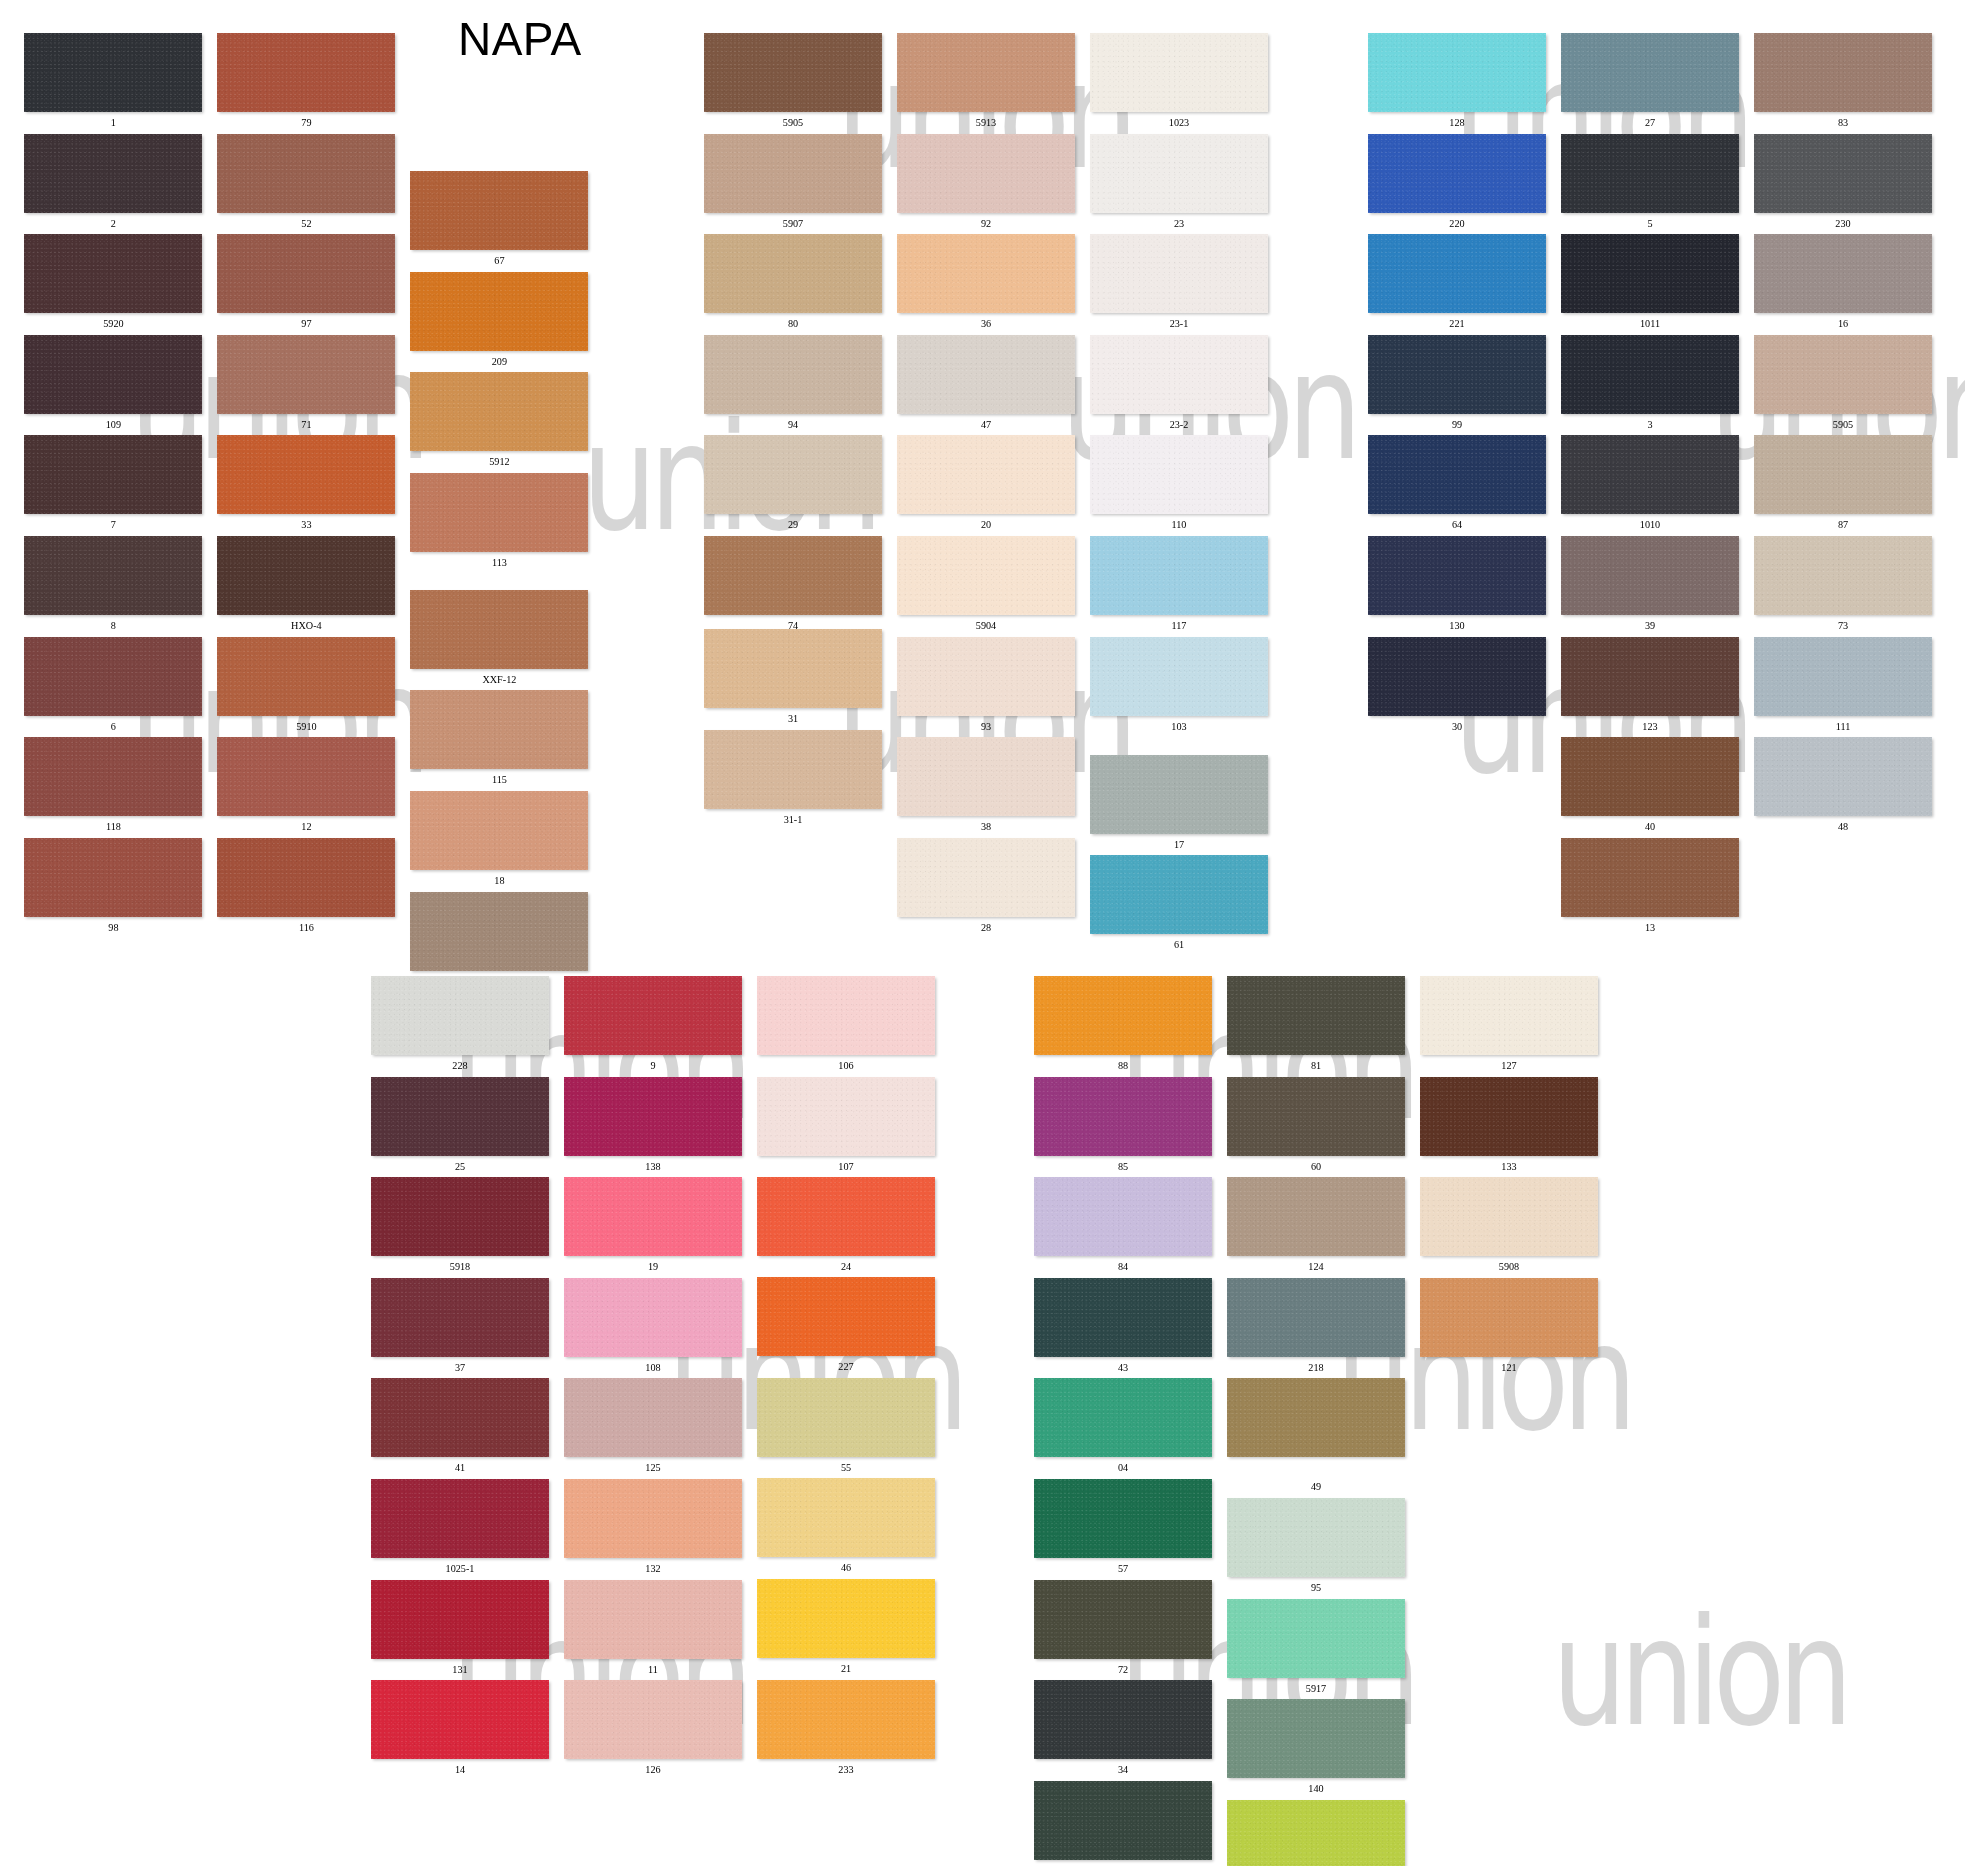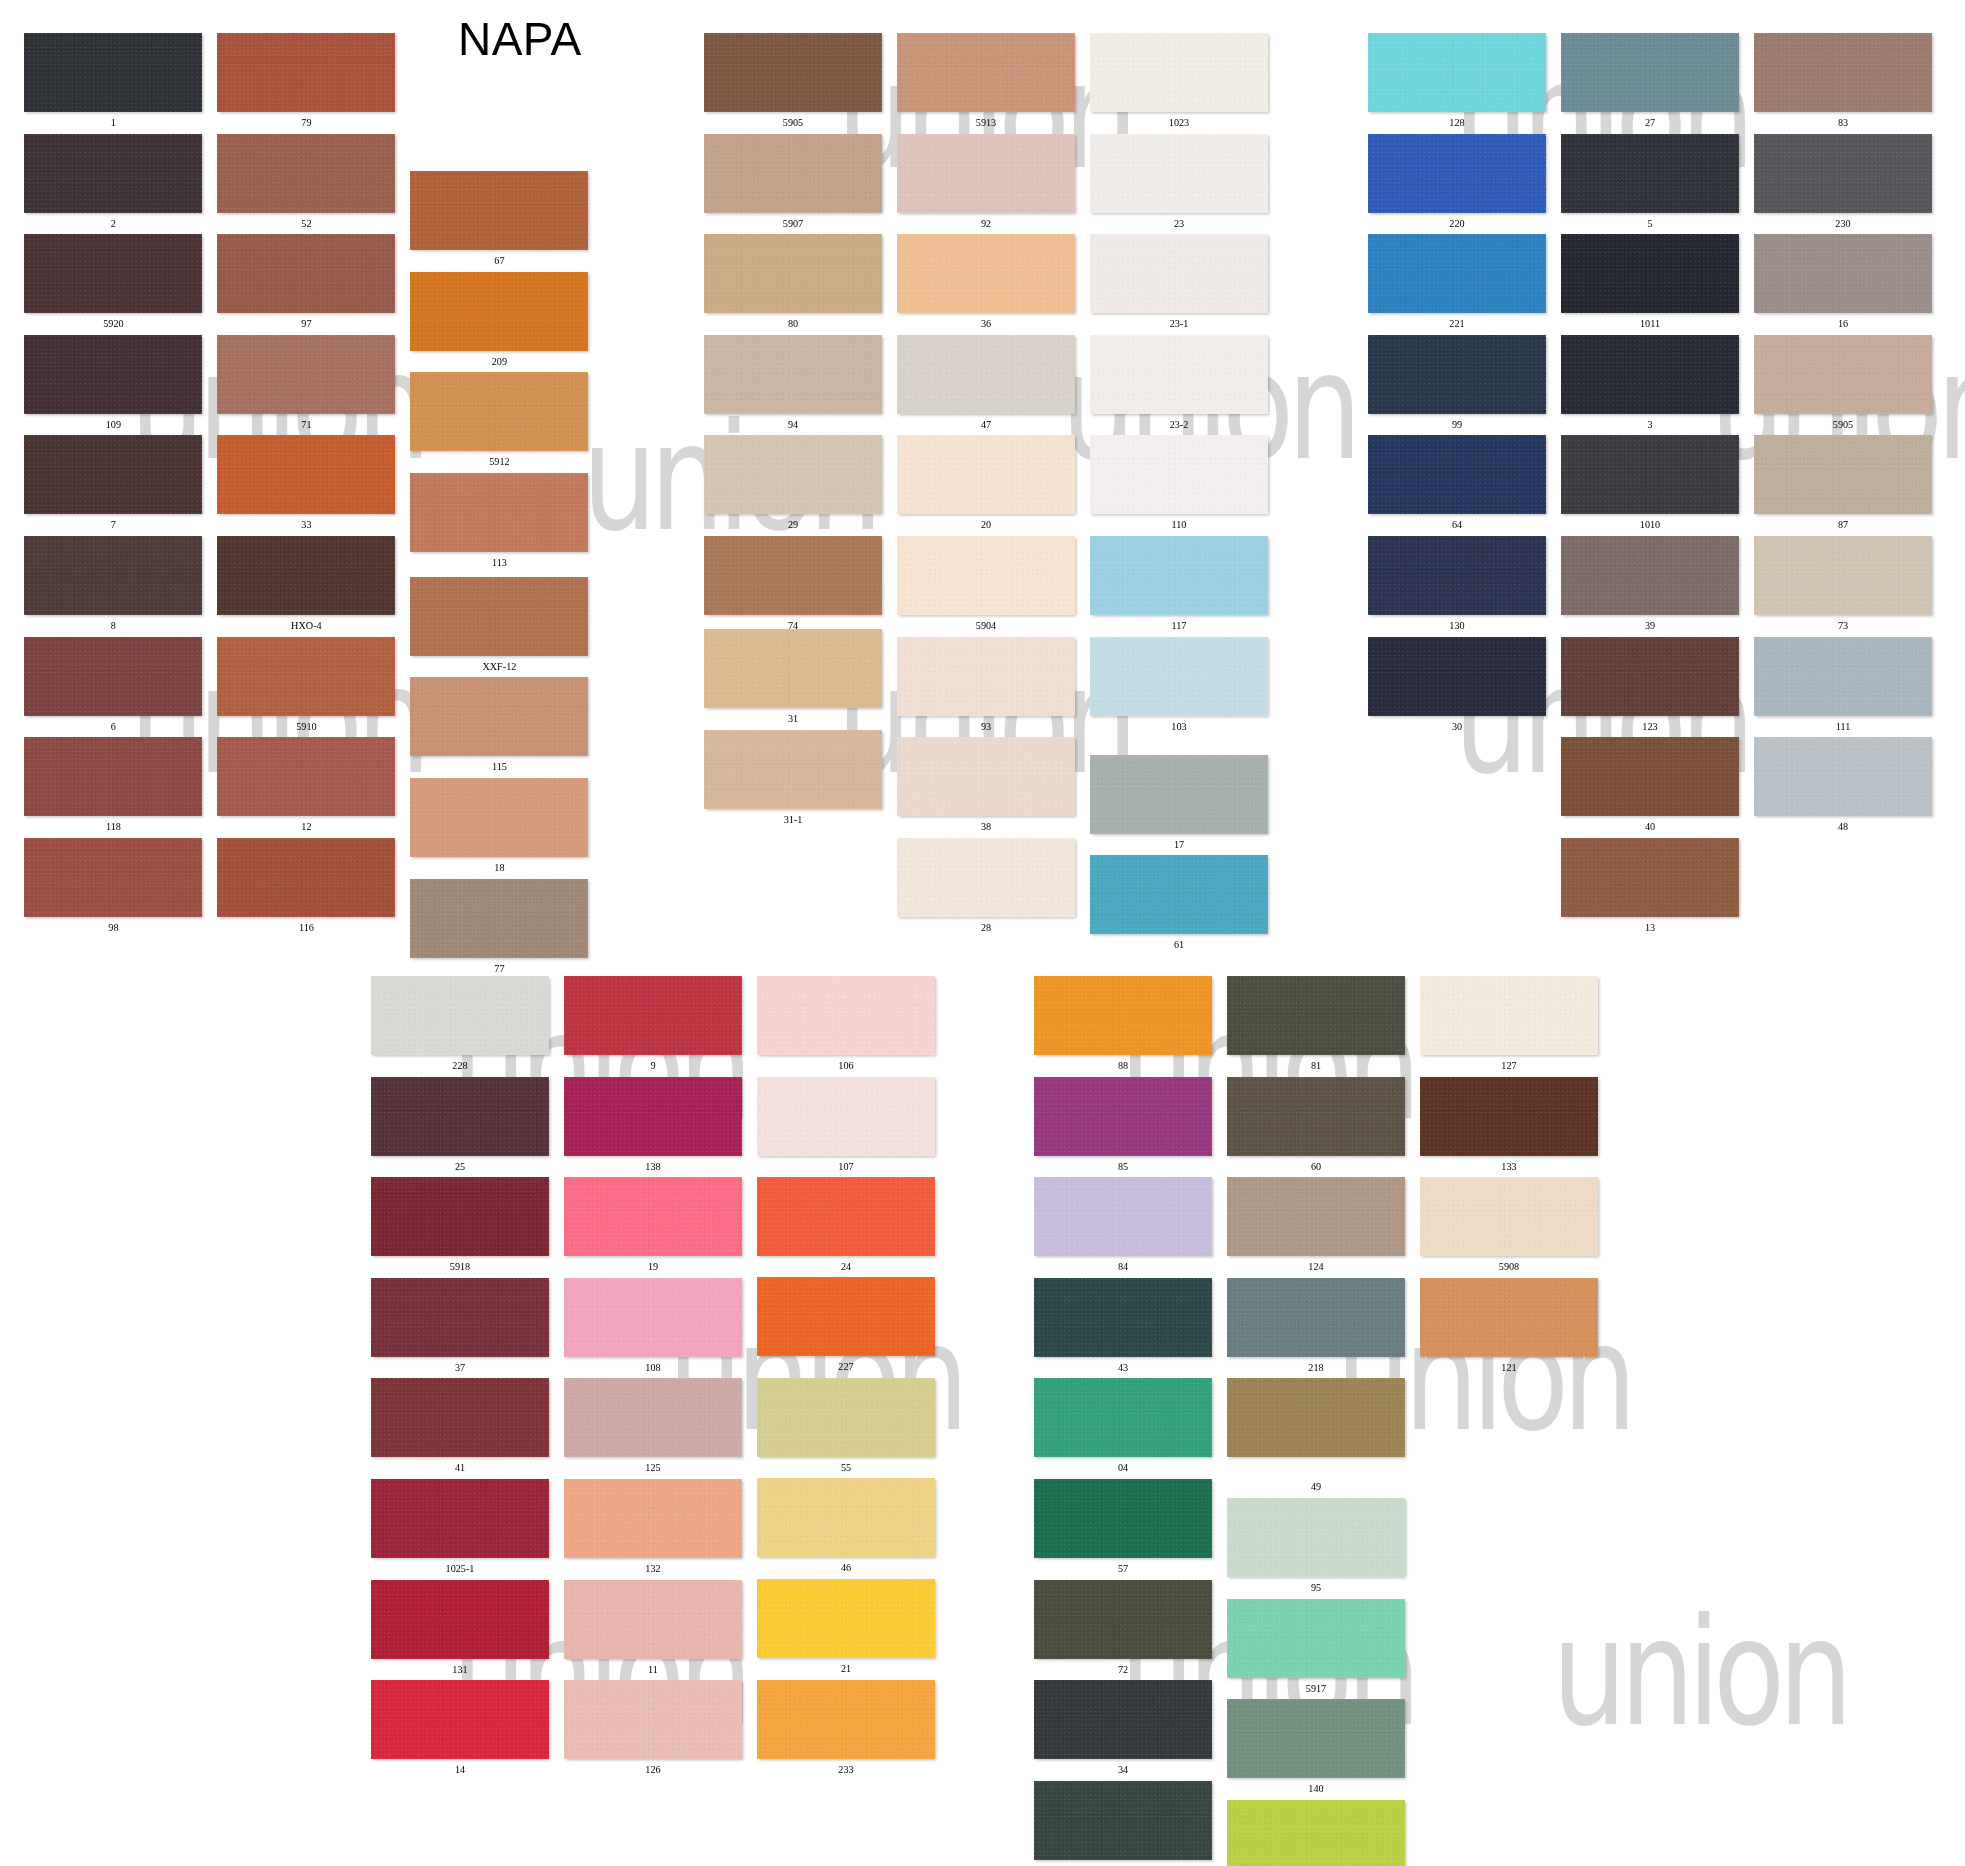--- a/index.html
+++ b/index.html
@@ -205,21 +205,21 @@
           <div class="swatch-cell">
             <div class="swatch-chip" style="width: 178px; height: 79px; background: rgb(212, 117, 32);"></div>
             <div class="swatch-label" style="height: 21.6px; line-height: 21.6px;">209</div>
           </div>
           <div class="swatch-cell">
             <div class="swatch-chip" style="width: 178px; height: 79px; background: rgb(207, 144, 80);"></div>
             <div class="swatch-label" style="height: 21.6px; line-height: 21.6px;">5912</div>
           </div>
           <div class="swatch-cell">
             <div class="swatch-chip" style="width: 178px; height: 79px; background: rgb(192, 121, 93);"></div>
-            <div class="swatch-label" style="height: 25px; line-height: 21.6px;">113</div>
+            <div class="swatch-label" style="height: 38px; line-height: 21.6px;">113</div>
           </div>
           <div class="swatch-cell">
             <div class="swatch-chip" style="width: 178px; height: 79px; background: rgb(176, 113, 79);"></div>
             <div class="swatch-label" style="height: 21.6px; line-height: 21.6px;">XXF-12</div>
           </div>
           <div class="swatch-cell">
             <div class="swatch-chip" style="width: 178px; height: 79px; background: rgb(199, 145, 116);"></div>
             <div class="swatch-label" style="height: 21.6px; line-height: 21.6px;">115</div>
           </div>
           <div class="swatch-cell">

